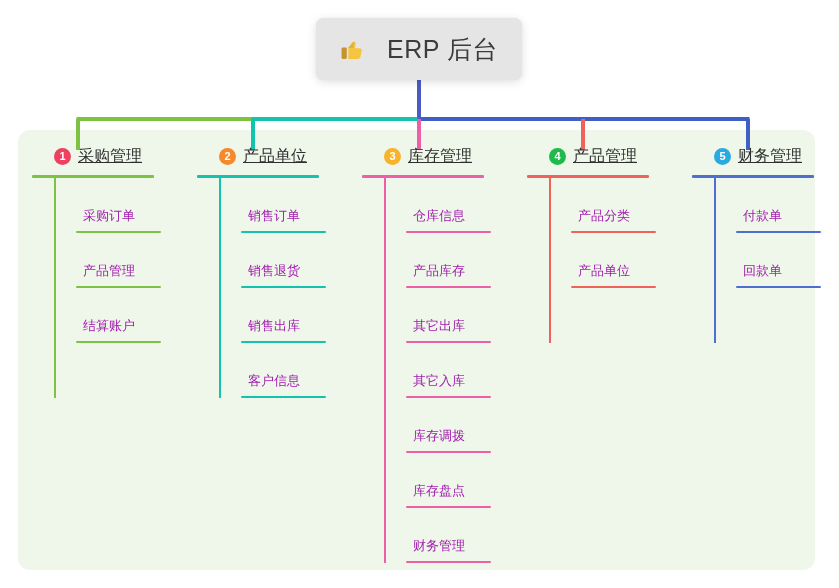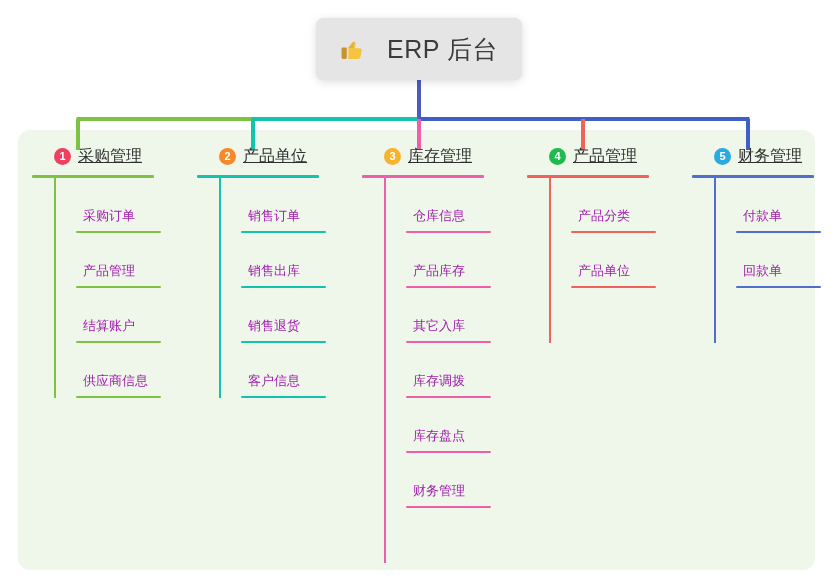--- a/index.html
+++ b/index.html
@@ -191,47 +191,43 @@
           <div class="leaf-rule" style="background: rgb(125, 194, 66);"></div>
         </div>
         <div class="leaf">
           <span class="leaf-label">产品管理</span>
           <div class="leaf-rule" style="background: rgb(125, 194, 66);"></div>
         </div>
         <div class="leaf">
           <span class="leaf-label">结算账户</span>
           <div class="leaf-rule" style="background: rgb(125, 194, 66);"></div>
         </div>
-        <div class="leaf">
-          <span class="leaf-label">供应商信息</span>
-          <div class="leaf-rule" style="background: rgb(125, 194, 66);"></div>
-        </div>
       </div>
     </div>
     <div class="col" style="left: 197px;">
       <div class="col-head">
         <span class="badge" style="background: rgb(245, 137, 43);">2</span>
         <span class="col-title">产品单位</span>
       </div>
       <div class="head-rule" style="width: 122px; background: rgb(20, 195, 173);"></div>
       <div class="items">
         <div class="spine" style="background: rgb(20, 195, 173); height: 220px;"></div>
         <div class="leaf">
           <span class="leaf-label">销售订单</span>
           <div class="leaf-rule" style="background: rgb(20, 195, 173);"></div>
         </div>
         <div class="leaf">
+          <span class="leaf-label">销售退货</span>
+          <div class="leaf-rule" style="background: rgb(20, 195, 173);"></div>
+        </div>
+        <div class="leaf">
           <span class="leaf-label">销售出库</span>
           <div class="leaf-rule" style="background: rgb(20, 195, 173);"></div>
         </div>
         <div class="leaf">
-          <span class="leaf-label">销售退货</span>
-          <div class="leaf-rule" style="background: rgb(20, 195, 173);"></div>
-        </div>
-        <div class="leaf">
           <span class="leaf-label">客户信息</span>
           <div class="leaf-rule" style="background: rgb(20, 195, 173);"></div>
         </div>
       </div>
     </div>
     <div class="col" style="left: 362px;">
       <div class="col-head">
         <span class="badge" style="background: rgb(247, 179, 43);">3</span>
         <span class="col-title">库存管理</span>
       </div>
@@ -240,20 +236,24 @@
         <div class="spine" style="background: rgb(239, 95, 167); height: 385px;"></div>
         <div class="leaf">
           <span class="leaf-label">仓库信息</span>
           <div class="leaf-rule" style="background: rgb(239, 95, 167);"></div>
         </div>
         <div class="leaf">
           <span class="leaf-label">产品库存</span>
           <div class="leaf-rule" style="background: rgb(239, 95, 167);"></div>
         </div>
         <div class="leaf">
+          <span class="leaf-label">其它出库</span>
+          <div class="leaf-rule" style="background: rgb(239, 95, 167);"></div>
+        </div>
+        <div class="leaf">
           <span class="leaf-label">其它入库</span>
           <div class="leaf-rule" style="background: rgb(239, 95, 167);"></div>
         </div>
         <div class="leaf">
           <span class="leaf-label">库存调拨</span>
           <div class="leaf-rule" style="background: rgb(239, 95, 167);"></div>
         </div>
         <div class="leaf">
           <span class="leaf-label">库存盘点</span>
           <div class="leaf-rule" style="background: rgb(239, 95, 167);"></div>

